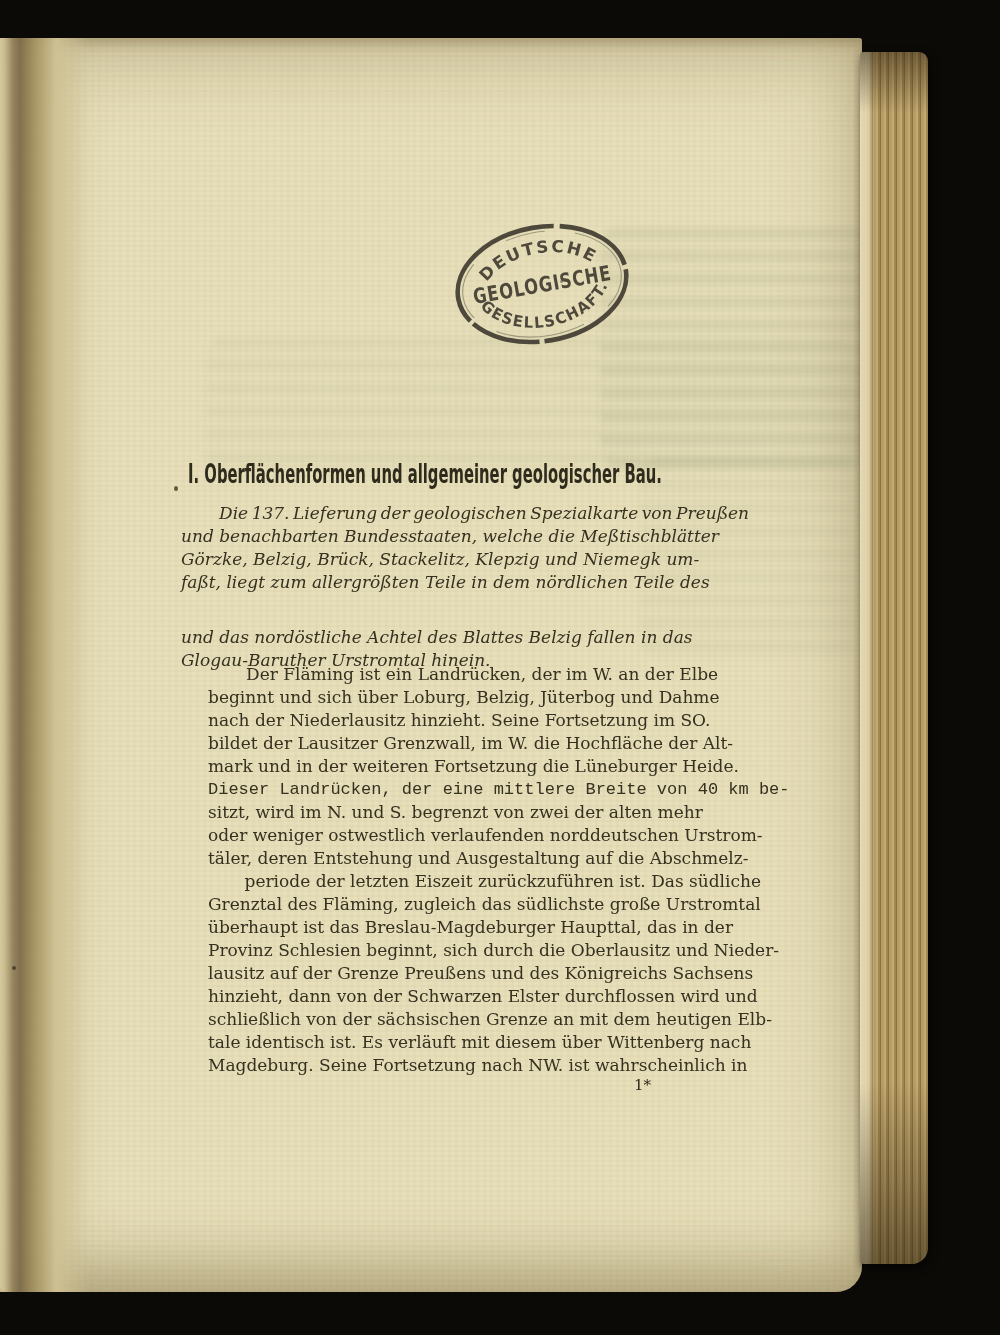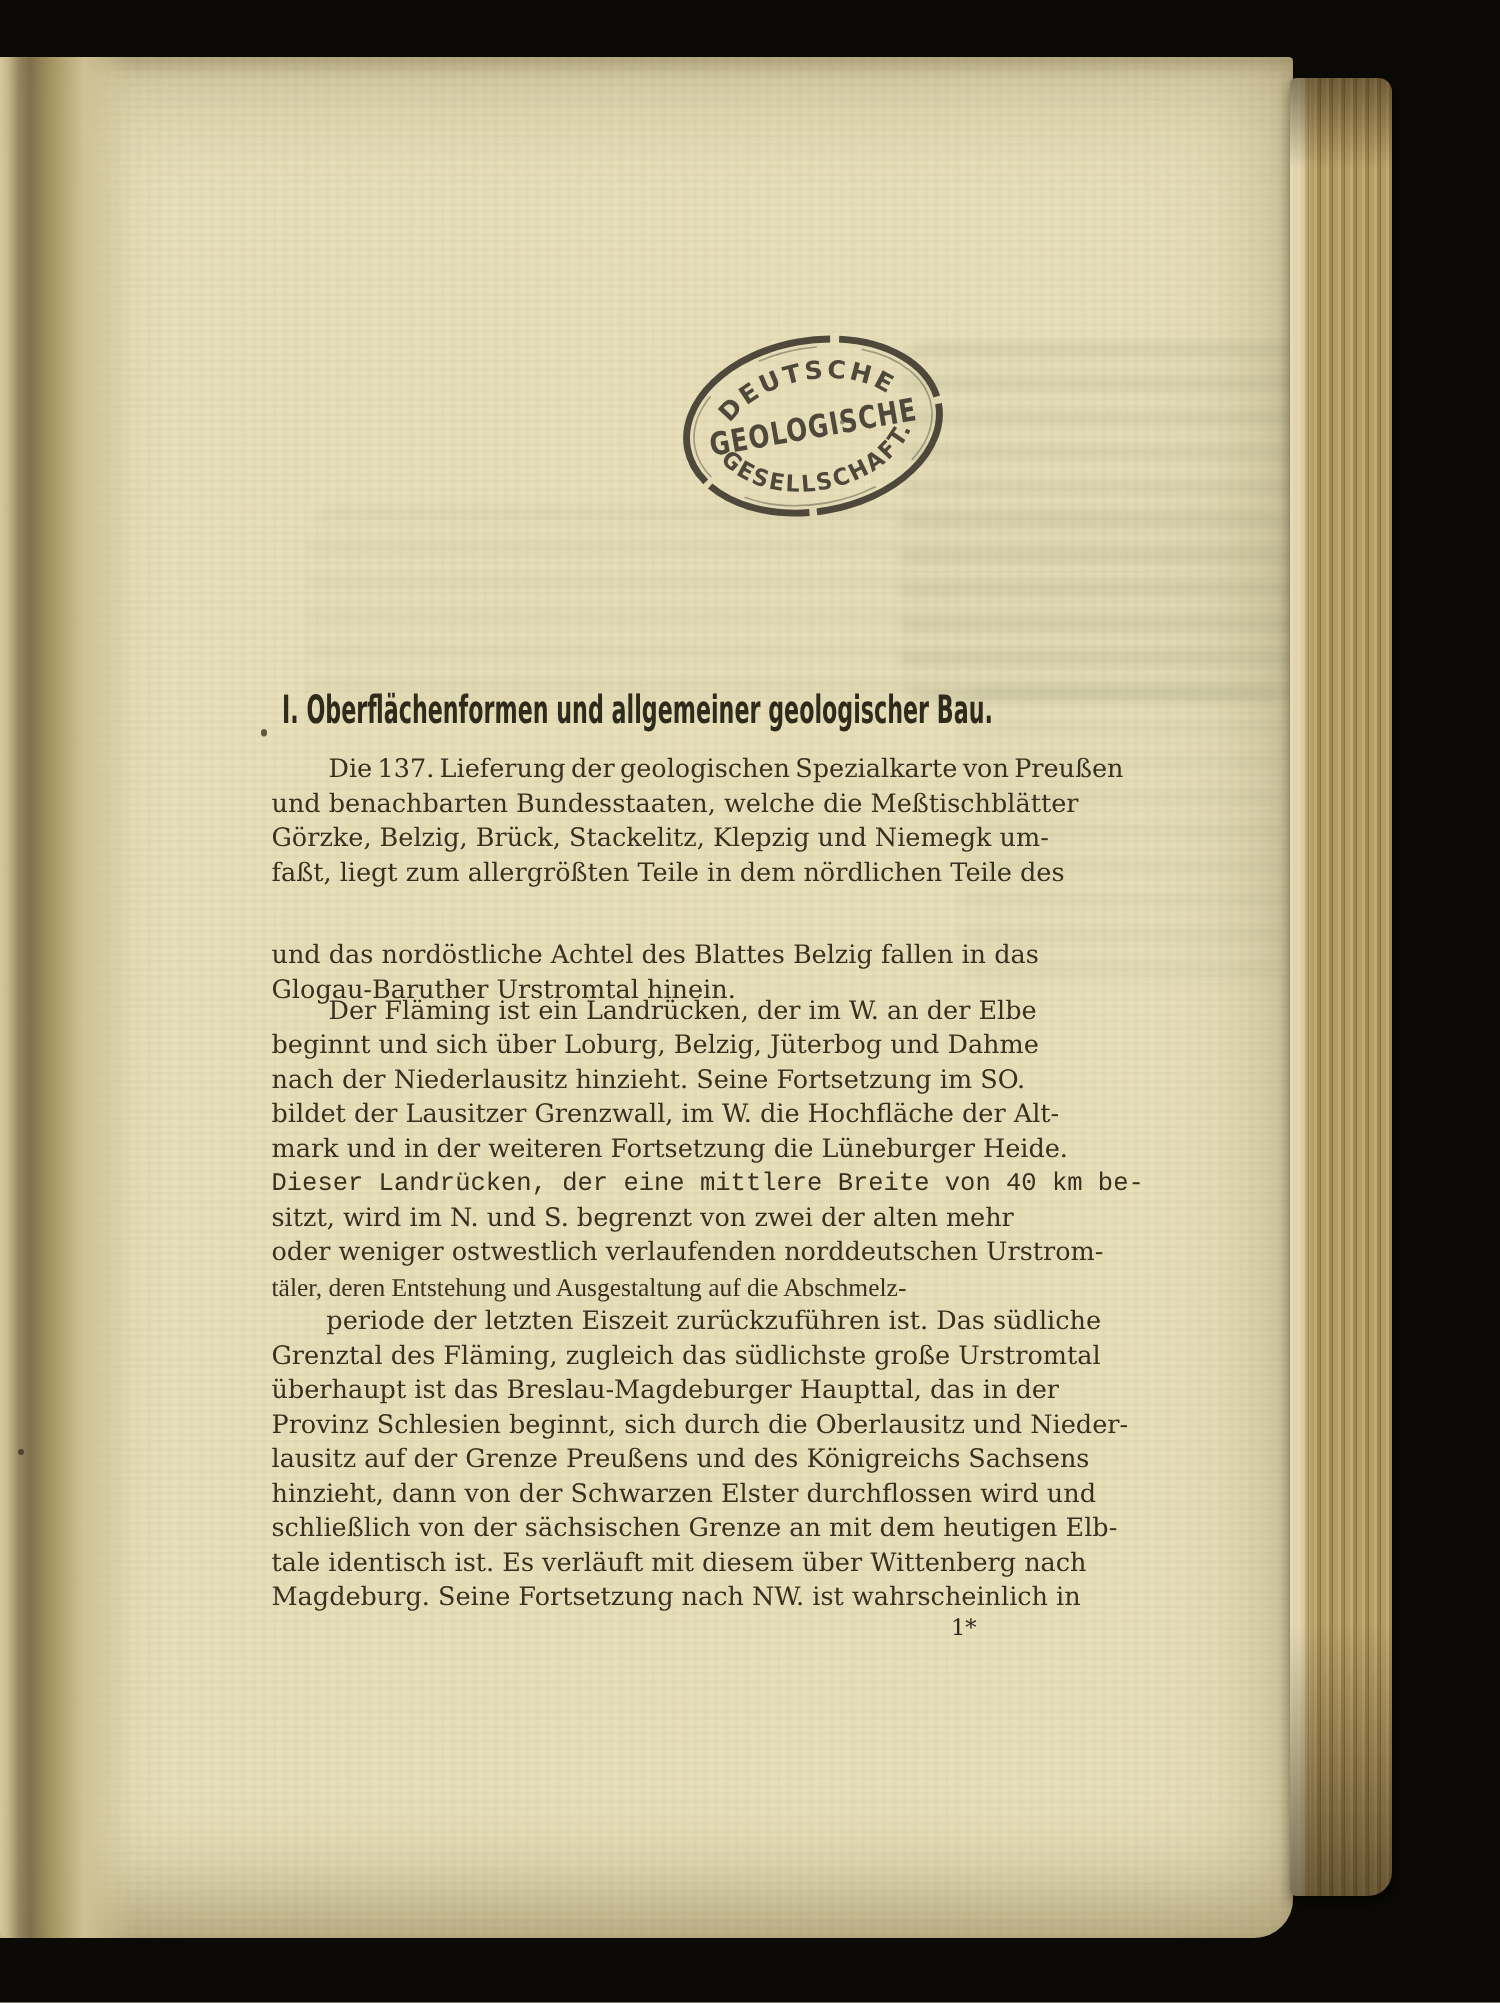--- a/index.html
+++ b/index.html
@@ -69,22 +69,22 @@
   
   .heading{
     position:absolute;left:188px;top:421px;margin:0;
     font-family:"DejaVu Sans", sans-serif;font-weight:700;
     font-size:26px;line-height:30px;white-space:nowrap;
     transform-origin:left center;color:#2e2a1c;
   }
   .para{position:absolute;left:181px;width:553px;font-size:17px;line-height:23px;}
   .para .line{white-space:nowrap;}
   .para .line.first{margin-left:38px;}
-  .para-1{top:464px;}
-  .para-2{top:625px;}
+  .para-1{top:464px;font-style:italic;}
+  .para-2{top:625px;margin-left:27px;}
   .sig{position:absolute;left:634px;top:1038px;font-size:15px;color:#2e2a1c;}
 
   
   .fore-edge{
     position:absolute;left:860px;top:52px;width:68px;height:1212px;
     border-radius:4px 9px 16px 4px;
     background:
       linear-gradient(180deg, rgba(40,28,10,.5) 0, rgba(40,28,10,0) 5%, rgba(40,28,10,0) 85%, rgba(40,28,10,.55) 100%),
       linear-gradient(90deg, rgba(236,226,190,.85) 0 6px, rgba(236,226,190,0) 15px),
       repeating-linear-gradient(90deg, #c2aa73 0 2px, #a18752 2px 4px, #8b7140 4px 5px, #b69c65 5px 8px);
@@ -130,21 +130,21 @@
 
     <div class="para para-2">
         <div class="line first" style="word-spacing: 0px;">Der Fläming ist ein Landrücken, der im W. an der Elbe</div>
         <div class="line" style="word-spacing: 0px;">beginnt und sich über Loburg, Belzig, Jüterbog und Dahme</div>
         <div class="line" style="word-spacing: 0px;">nach der Niederlausitz hinzieht.  Seine Fortsetzung im SO.</div>
         <div class="line" style="word-spacing: 0px;">bildet der Lausitzer Grenzwall, im W. die Hochfläche der Alt-</div>
         <div class="line" style="word-spacing: 0px;">mark und in der weiteren Fortsetzung die Lüneburger Heide.</div>
         <div class="line" style="word-spacing: 0px; font-family: Liberation Mono, monospace;">Dieser Landrücken, der eine mittlere Breite von 40 km be-</div>
         <div class="line" style="word-spacing: 0px;">sitzt, wird im N. und S. begrenzt von zwei der alten mehr</div>
         <div class="line" style="word-spacing: 0px;">oder weniger ostwestlich verlaufenden norddeutschen Urstrom-</div>
-        <div class="line" style="word-spacing: 0px; font-family: Liberation Serif, serif;">täler, deren Entstehung und Ausgestaltung auf die Abschmelz-</div>
+        <div class="line" style="word-spacing: 0px;">täler, deren Entstehung und Ausgestaltung auf die Abschmelz-</div>
         <div class="line" style="word-spacing: 0px; text-align: right;">periode der letzten Eiszeit zurückzuführen ist.  Das südliche</div>
         <div class="line" style="word-spacing: 0px;">Grenztal des Fläming, zugleich das südlichste große Urstromtal</div>
         <div class="line" style="word-spacing: 0px;">überhaupt ist das Breslau-Magdeburger Haupttal, das in der</div>
         <div class="line" style="word-spacing: 0px;">Provinz Schlesien beginnt, sich durch die Oberlausitz und Nieder-</div>
         <div class="line" style="word-spacing: 0px;">lausitz auf der Grenze Preußens und des Königreichs Sachsens</div>
         <div class="line" style="word-spacing: 0px;">hinzieht, dann von der Schwarzen Elster durchflossen wird und</div>
         <div class="line" style="word-spacing: 0px;">schließlich von der sächsischen Grenze an mit dem heutigen Elb-</div>
         <div class="line" style="word-spacing: 0px;">tale identisch ist.  Es verläuft mit diesem über Wittenberg nach</div>
         <div class="line last" style="word-spacing: 0px;">Magdeburg.  Seine Fortsetzung nach NW. ist wahrscheinlich in</div>
       </div>

